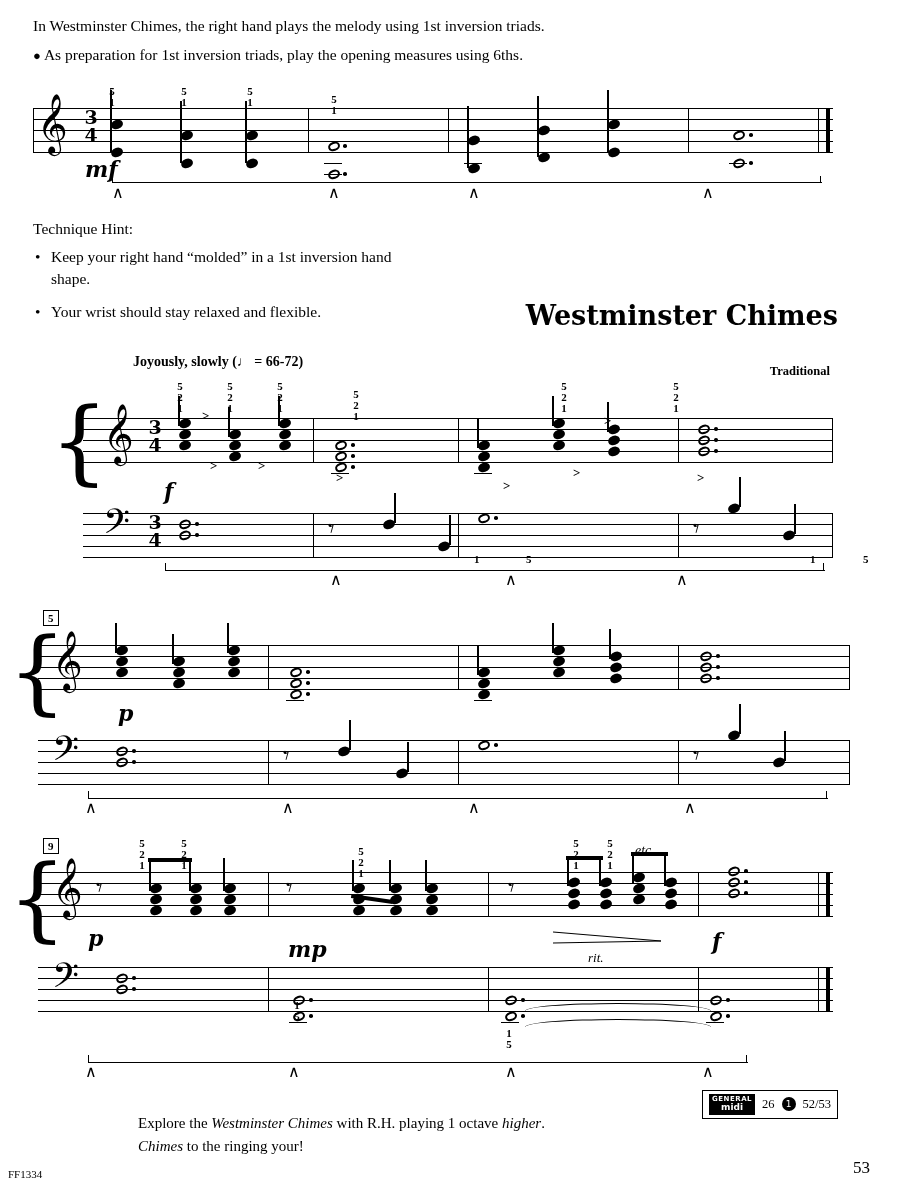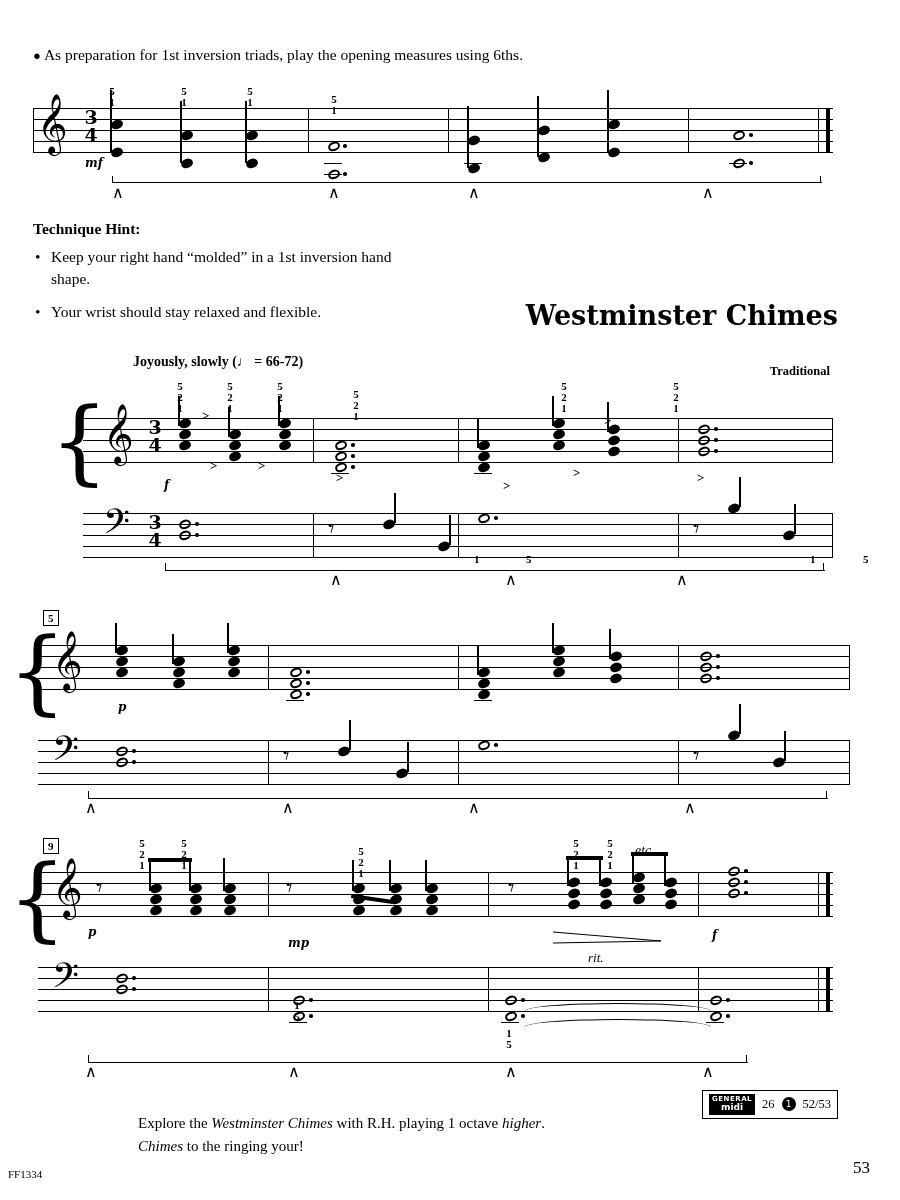--- a/index.html
+++ b/index.html
@@ -34,21 +34,21 @@
     top: 46px;
     font-size: 15.5px;
   }
   .bullet-line .dot { font-size: 13px; }
 
   .hint-title {
     position: absolute;
     left: 33px;
     top: 220px;
     font-size: 15.5px;
-    font-weight: bold;
+    font-weight: normal;
   }
   .hint-list {
     position: absolute;
     left: 33px;
     top: 246px;
     width: 400px;
     font-size: 15.5px;
     line-height: 1.45;
   }
   .hint-item {
@@ -174,21 +174,21 @@
     font-size: 25px;
     line-height: 1;
   }
 
   
   .dyn {
     position: absolute;
     font-family: "DejaVu Serif", serif;
     font-style: italic;
     font-weight: bold;
-    font-size: 12px;
+    font-size: 22px;
   }
   .ital {
     position: absolute;
     font-style: italic;
     font-size: 13px;
     text-align: center;
   }
   .fing {
     position: absolute;
     font-family: "Liberation Serif", serif;
@@ -316,20 +316,21 @@
     right: 30px;
     top: 1158px;
     font-size: 17px;
   }
 </style>
 </head>
 <body>
 
 <div class="page">
 
+  <div class="intro">In Westminster Chimes, the right hand plays the melody using 1st inversion triads.</div>
 
   <div class="bullet-line">
     <span class="dot">●</span>
     <span>As preparation for 1st inversion triads, play the opening measures using 6ths.</span>
   </div>
 
   <div class="staffgroup" style="left:33px; top:108px; width:800px; height:60px;">
     <div class="sline" style="top:0px;"></div>
     <div class="sline" style="top:11px;"></div>
     <div class="sline" style="top:22px;"></div>

